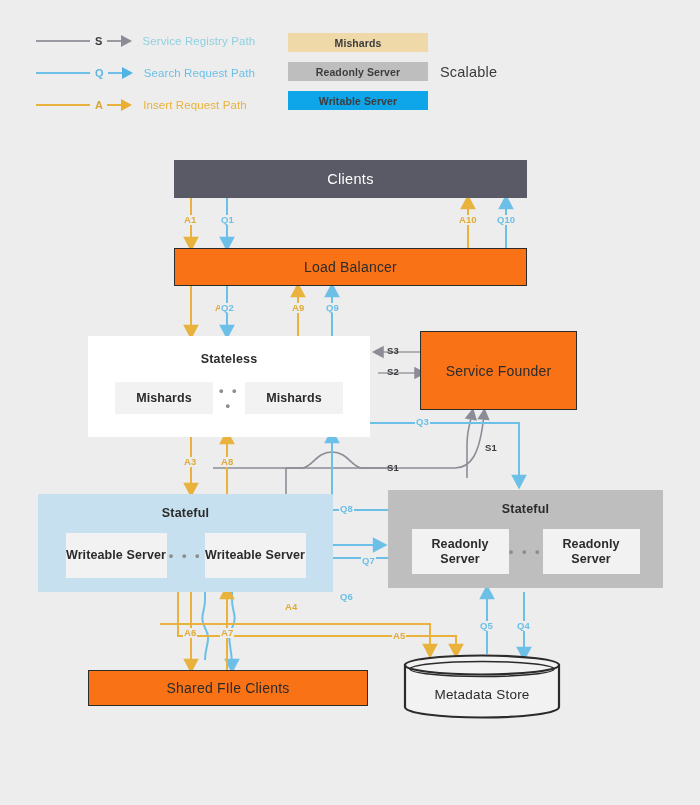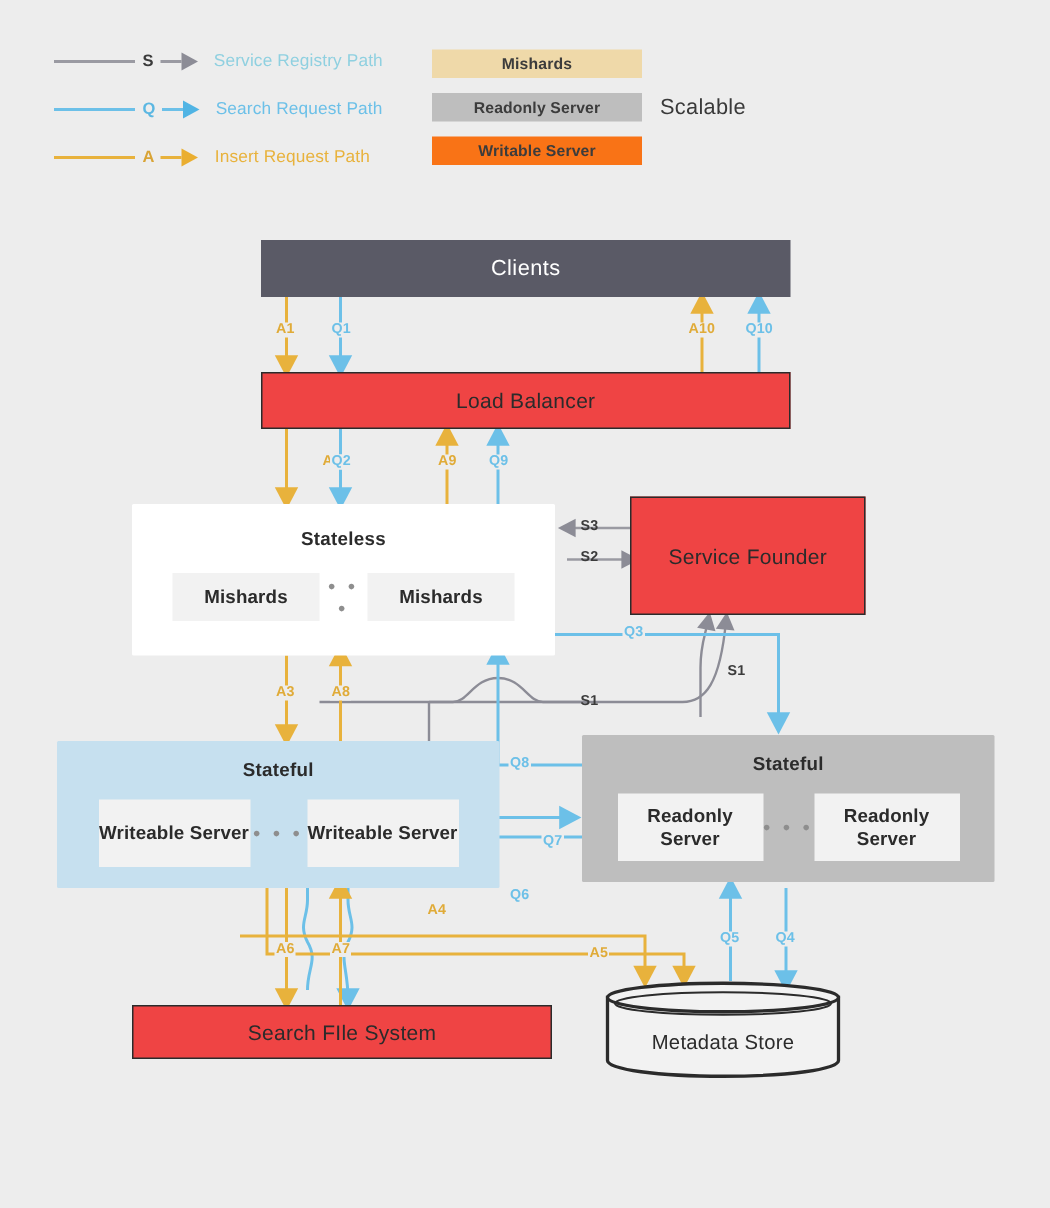--- a/index.html
+++ b/index.html
@@ -23,21 +23,21 @@
   .leg-stub{width:14px;height:2px;display:block;}
   .leg-text{font-size:11.5px;margin-left:11px;letter-spacing:.1px;}
 
   .swatch{position:absolute;width:140px;height:19px;display:flex;align-items:center;justify-content:center;
           font-size:10.5px;font-weight:bold;color:#3c3c3c;letter-spacing:.1px;}
   .scalable{position:absolute;font-size:14.5px;color:#3a3a3a;letter-spacing:.2px;}
 
   
   .node{position:absolute;box-sizing:border-box;display:flex;align-items:center;justify-content:center;}
   .clients{background:#5a5a66;color:#ffffff;font-size:14.5px;letter-spacing:.3px;}
-  .plainbox{background:#ef4444;border:1.6px solid #2b2b2b;color:#2b2b2b;font-size:14px;letter-spacing:.2px;}
+  .plainbox{background:#f97316;border:1.6px solid #2b2b2b;color:#2b2b2b;font-size:14px;letter-spacing:.2px;}
   .group{border-radius:1px;display:block;}
   .group-title{width:100%;text-align:center;font-size:12.5px;font-weight:bold;color:#2b2b2b;letter-spacing:.2px;}
   .inner-row{position:absolute;left:0;width:100%;display:flex;align-items:center;justify-content:center;}
   .inner-box{background:#f2f2f2;display:flex;align-items:center;justify-content:center;text-align:center;
              font-size:12.5px;font-weight:bold;color:#2b2b2b;line-height:1.15;letter-spacing:.1px;}
   .dots{font-size:13px;color:#8e8e8e;letter-spacing:2.5px;font-weight:bold;}
 
   .cyl-label{position:absolute;width:100%;text-align:center;font-size:13.5px;color:#2b2b2b;letter-spacing:.2px;}
 
   .edge-label{position:absolute;font-size:9.5px;font-weight:bold;letter-spacing:.1px;
@@ -76,21 +76,21 @@
       <span class="leg-arrowhead" style="border-left:11px solid #eaae30;"></span>
       <span class="leg-text" style="color:#e8b23c;">Insert Request Path</span>
     </div>
 
     <div class="swatch" style="left:288px;top:33px;background:#efd9a9;">
       <span>Mishards</span>
     </div>
     <div class="swatch" style="left:288px;top:62px;background:#bebebe;">
       <span>Readonly Server</span>
     </div>
-    <div class="swatch" style="left:288px;top:91px;background:#f97316;">
+    <div class="swatch" style="left:288px;top:91px;background:#0ea5e9;">
       <span>Writable Server</span>
     </div>
 
     <div class="scalable" style="left:440px;top:64px;">Scalable</div>
   </div>
 
   <svg id="wires" viewBox="0 0 700 805">
     <defs>
       <marker id="ahA" markerWidth="9" markerHeight="9" refX="4.2" refY="4.5" orient="auto">
         <path d="M0.6,0.6 L8,4.5 L0.6,8.4 Z" fill="#e8b23c"></path>
@@ -194,21 +194,21 @@
         <span>Readonly Server</span>
       </div>
       <div class="dots" style="width:34px;text-align:center;">• • •</div>
       <div class="inner-box" style="width:97px;height:45px;">
         <span>Readonly Server</span>
       </div>
     </div>
   </div>
 
   <div class="node plainbox" style="left:88px;top:670px;width:280px;height:36px;">
-    <span>Search FIle System</span>
+    <span>Shared FIle Clients</span>
   </div>
 
   <div style="position:absolute;left:403px;top:653px;width:158px;height:66px;">
     <svg viewBox="0 0 158 66" width="158" height="66">
       <path d="M2,12 L2,54 C2,60 36,64.5 79,64.5 C122,64.5 156,60 156,54 L156,12 Z" fill="#f2f2f2" stroke="#2b2b2b" stroke-width="2.2"></path>
       <ellipse cx="79" cy="12" rx="77" ry="9.5" fill="#f2f2f2" stroke="#2b2b2b" stroke-width="2.2"></ellipse>
       <ellipse cx="79" cy="16" rx="72" ry="7.5" fill="none" stroke="#2b2b2b" stroke-width="1.4"></ellipse>
     </svg>
     <div class="cyl-label" style="top:34px;left:0;">Metadata Store</div>
   </div>

